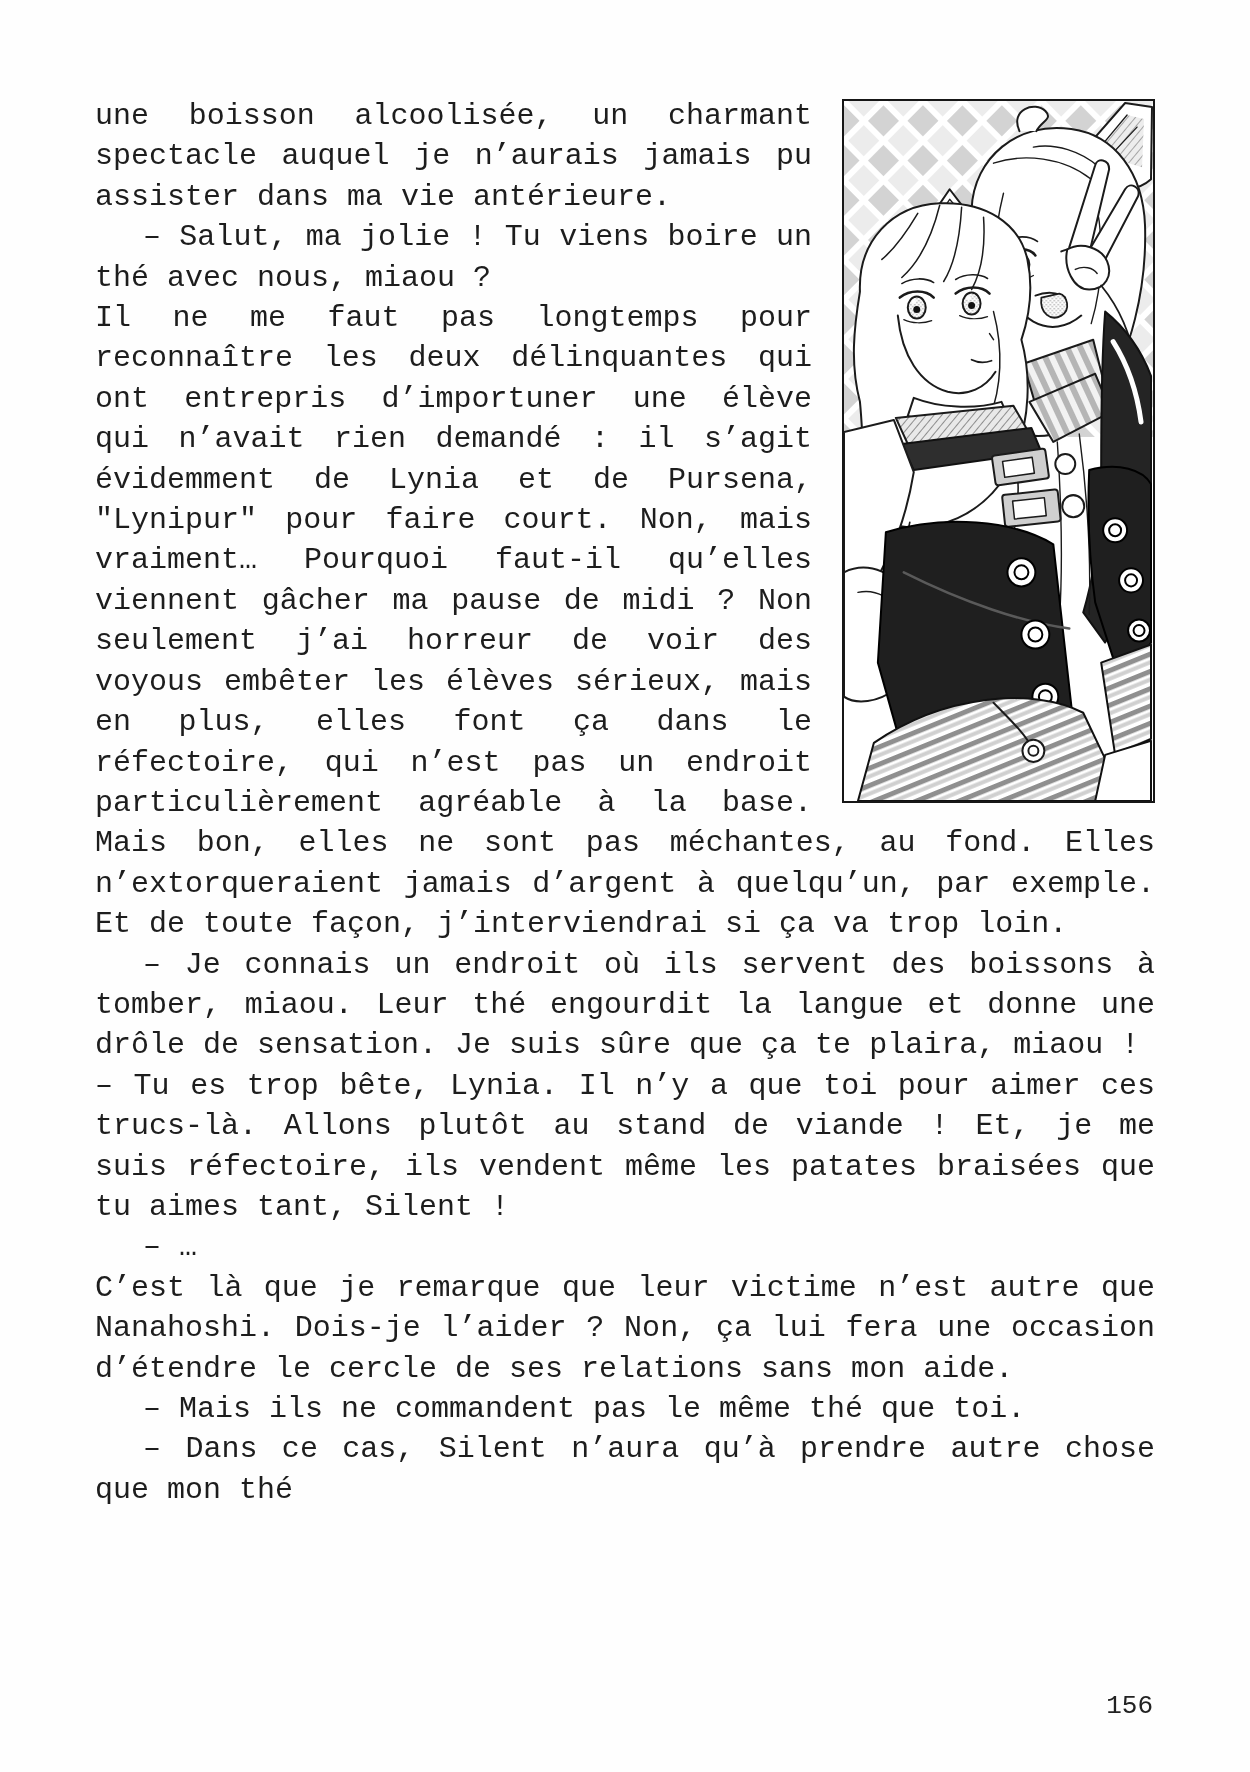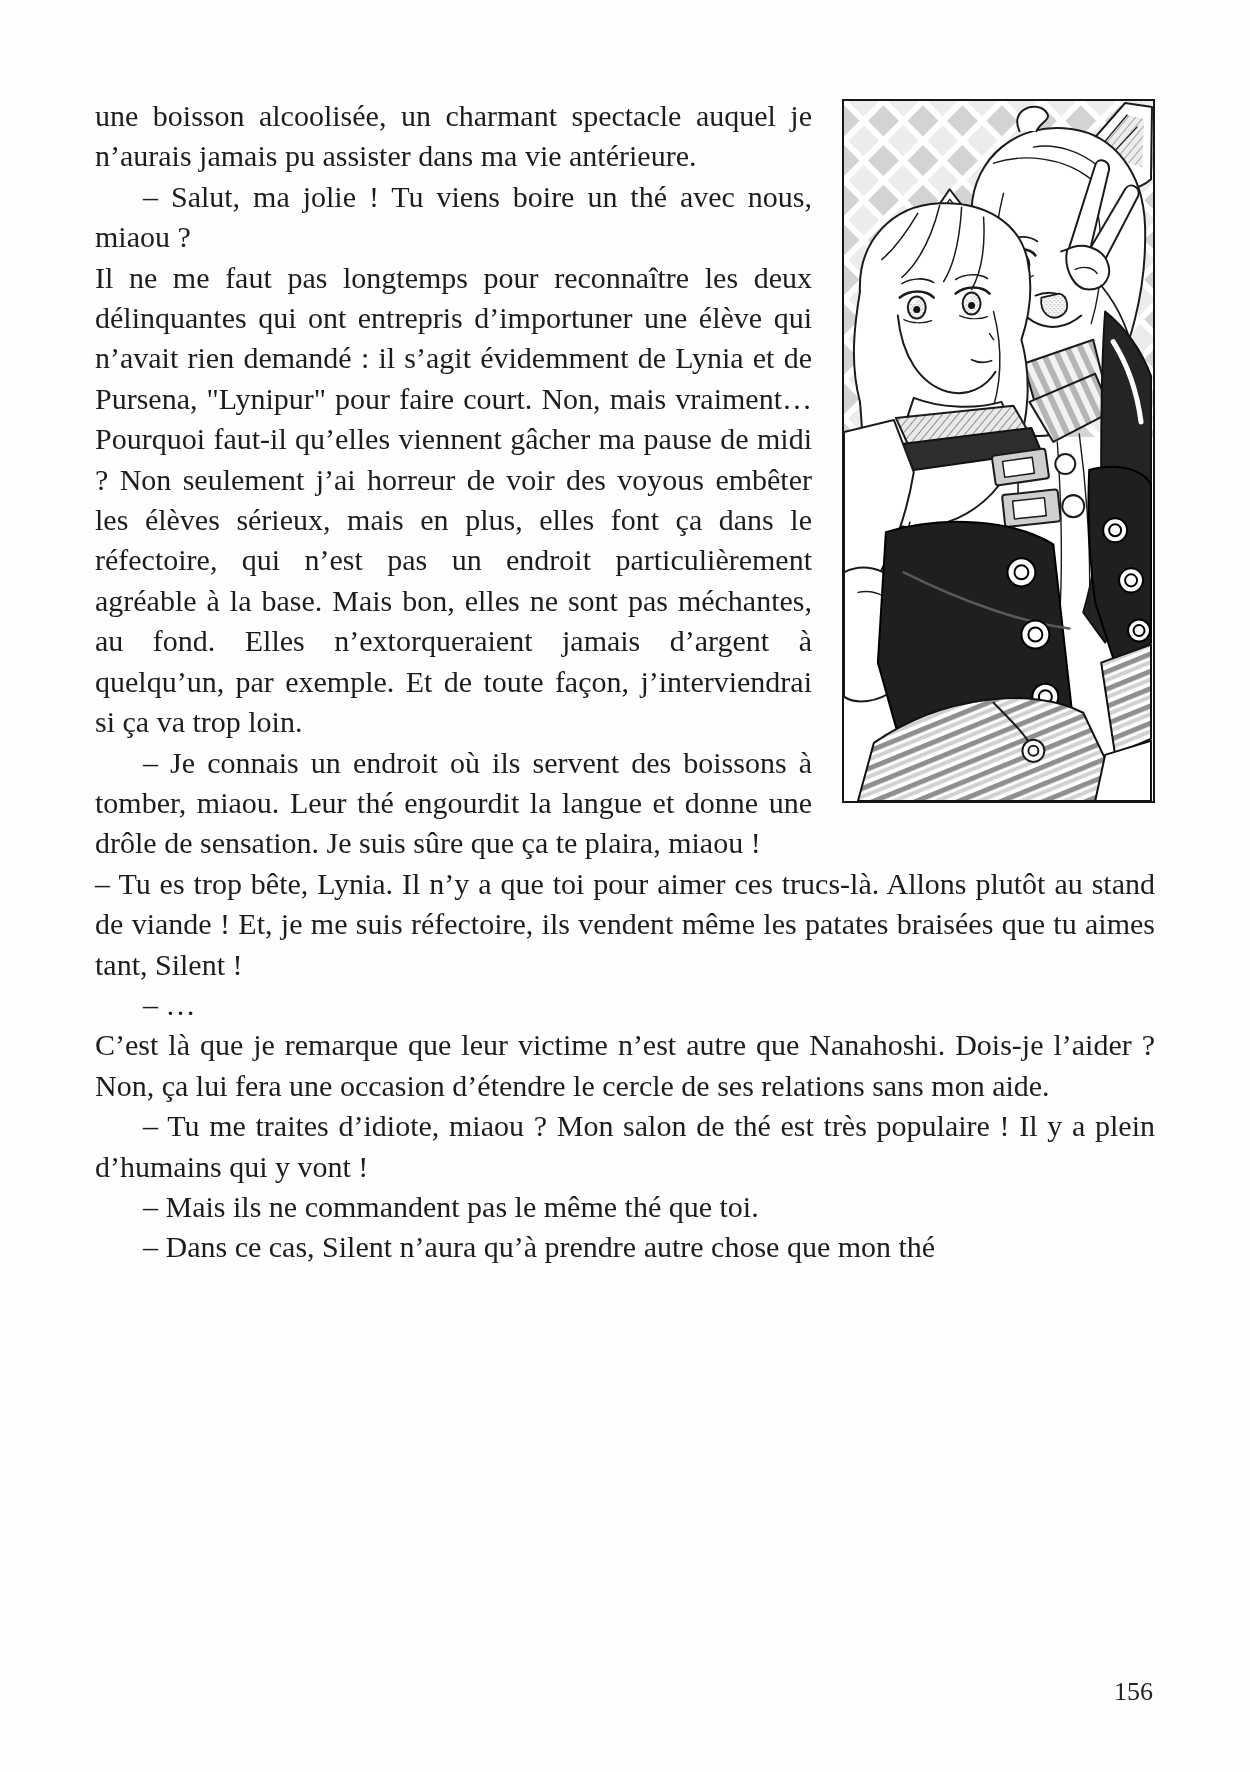--- a/index.html
+++ b/index.html
@@ -4,21 +4,21 @@
 <style>
   html, body { margin: 0; padding: 0; background: #ffffff; }
   .page {
     position: relative;
     width: 1250px;
     height: 1772px;
     background: #fefefe;
     box-sizing: border-box;
     padding: 96px 95px 0 95px;
     overflow: hidden;
-    font-family: Liberation Serif, serif;
+    font-family: Liberation Mono, monospace;
     font-size: 30px;
     line-height: 40.4px;
     color: #1d1d1d;
   }
   .text-column { text-align: justify; }
   .text-column p { margin: 0; padding: 0; }
   .text-column p.indent { text-indent: 48px; }
   figure.illustration {
     float: right;
     width: 313px;
@@ -27,21 +27,21 @@
     padding: 0;
     border: 2.5px solid #161616;
     box-sizing: border-box;
     background: #ffffff;
     overflow: hidden;
   }
   figure.illustration svg { display: block; width: 100%; height: 100%; }
   .page-number {
     position: absolute;
     right: 97px;
-    bottom: 60px;
+    bottom: 46px;
     font-size: 26px;
     color: #222222;
   }
 </style>
 </head>
 <body>
 
 <div class="page">
 
   <div class="text-column">
@@ -188,21 +188,20 @@
       </svg>
     </figure>
 
     <p>une boisson alcoolisée, un charmant spectacle auquel je n’aurais jamais pu assister dans ma vie antérieure.</p>
     <p class="indent">– Salut, ma jolie ! Tu viens boire un thé avec nous, miaou ?</p>
     <p>Il ne me faut pas longtemps pour reconnaître les deux délinquantes qui ont entrepris d’importuner une élève qui n’avait rien demandé : il s’agit évidemment de Lynia et de Pursena, "Lynipur" pour faire court. Non, mais vraiment… Pourquoi faut-il qu’elles viennent gâcher ma pause de midi ? Non seulement j’ai horreur de voir des voyous embêter les élèves sérieux, mais en plus, elles font ça dans le réfectoire, qui n’est pas un endroit particulièrement agréable à la base. Mais bon, elles ne sont pas méchantes, au fond. Elles n’extorqueraient jamais d’argent à quelqu’un, par exemple. Et de toute façon, j’interviendrai si ça va trop loin.</p>
     <p class="indent">– Je connais un endroit où ils servent des boissons à tomber, miaou. Leur thé engourdit la langue et donne une drôle de sensation. Je suis sûre que ça te plaira, miaou !</p>
     <p>– Tu es trop bête, Lynia. Il n’y a que toi pour aimer ces trucs-là. Allons plutôt au stand de viande ! Et, je me suis réfectoire, ils vendent même les patates braisées que tu aimes tant, Silent !</p>
     <p class="indent">– …</p>
     <p>C’est là que je remarque que leur victime n’est autre que Nanahoshi. Dois-je l’aider ? Non, ça lui fera une occasion d’étendre le cercle de ses relations sans mon aide.</p>
-    <p class="indent">– Tu me traites d’idiote, miaou ? Mon salon de thé est très populaire ! Il y a plein d’humains qui y vont !</p>
     <p class="indent">– Mais ils ne commandent pas le même thé que toi.</p>
     <p class="indent">– Dans ce cas, Silent n’aura qu’à prendre autre chose que mon thé</p>
 
   </div>
 
   <div class="page-number">156</div>
 
 </div>
 
 </body></html>

